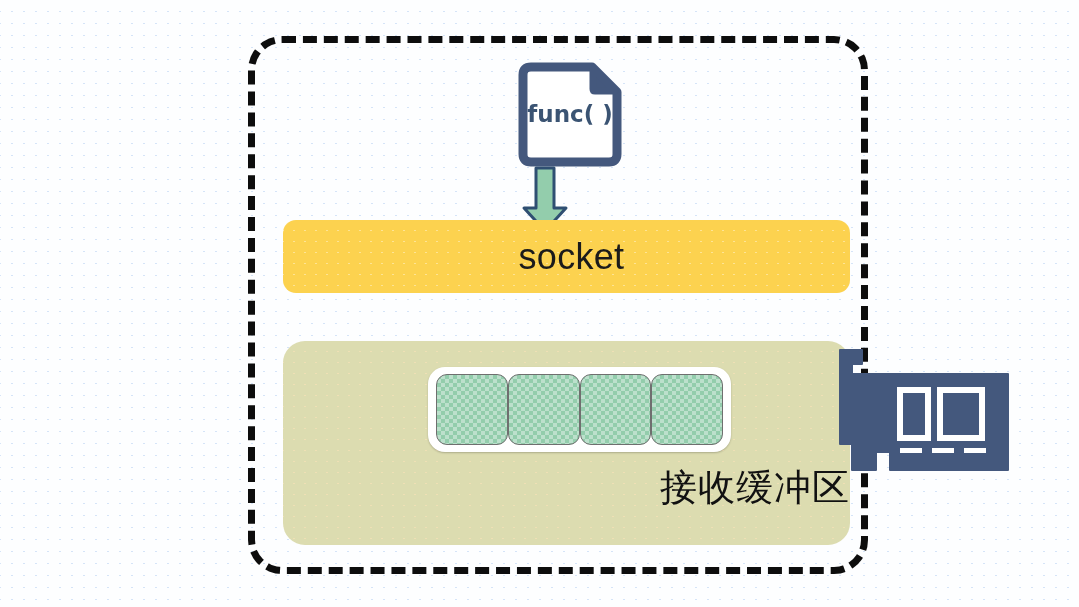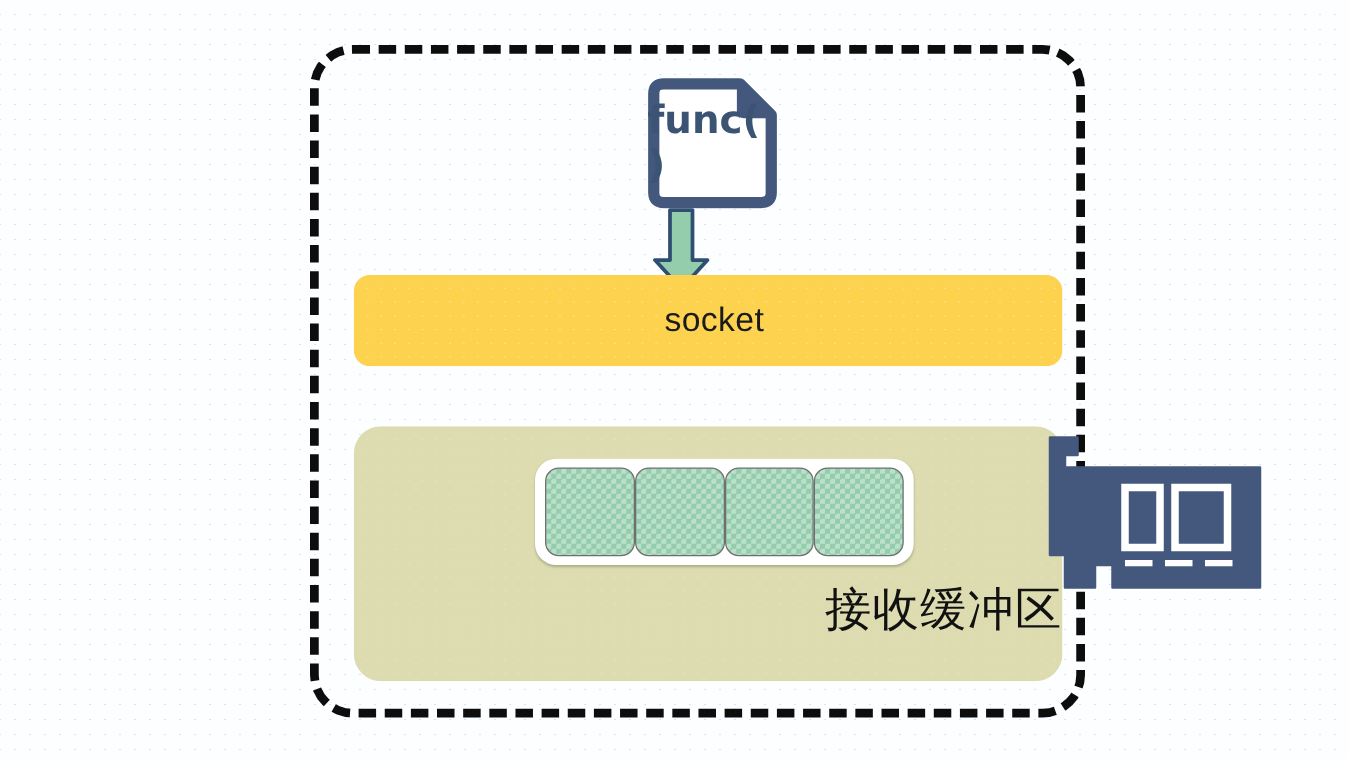--- a/index.html
+++ b/index.html
@@ -55,21 +55,21 @@
     position: absolute;
     left: 0;
     top: 0;
     width: 104px;
     height: 105px;
     display: flex;
     align-items: center;
     justify-content: center;
     font-family: "DejaVu Sans", "Liberation Sans", sans-serif;
     font-weight: bold;
-    font-size: 31px;
+    font-size: 23px;
     color: #3b5473;
     letter-spacing: 0px;
     padding-bottom: 2px;
     box-sizing: border-box;
     pointer-events: none;
   }
 
   
   .down-arrow {
     position: absolute;
@@ -92,21 +92,21 @@
     background-image:
       linear-gradient(45deg, rgba(255,255,255,0.40) 1px, transparent 1px),
       linear-gradient(-45deg, rgba(255,255,255,0.40) 1px, transparent 1px);
     background-size: 11px 11px, 11px 11px;
     display: flex;
     align-items: center;
     justify-content: center;
   }
   .socket-label {
     font-family: "Liberation Sans", "DejaVu Sans", sans-serif;
-    font-size: 27px;
+    font-size: 36px;
     color: #1b1b1b;
     letter-spacing: 0.3px;
     margin-left: 10px;
   }
 
   
   .buffer-panel {
     position: absolute;
     left: 283px;
     top: 341px;

